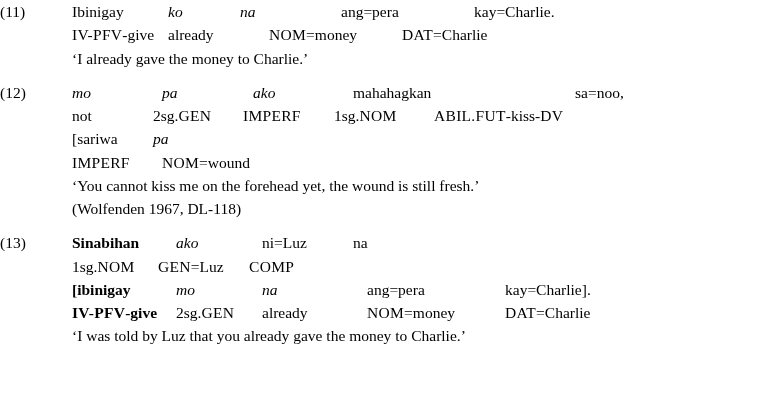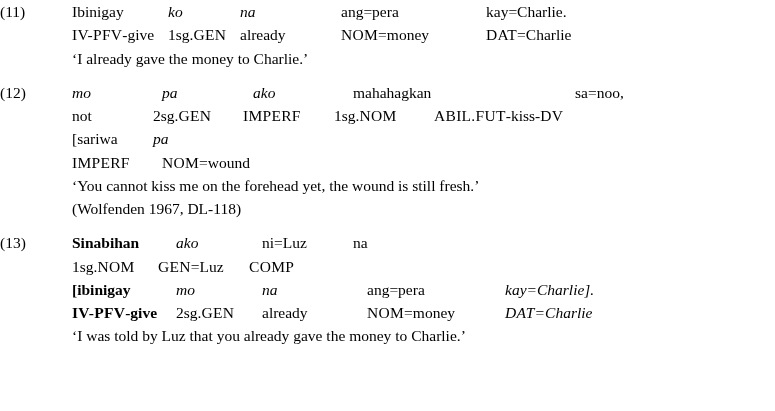--- a/index.html
+++ b/index.html
@@ -54,41 +54,41 @@
     white-space: nowrap;
   }
   .src {
     line-height: 1.5;
   }
   
   .e11 .c0 { width: 96px; flex: 0 0 96px; }
   .e11 .c1 { width: 72px; flex: 0 0 72px; }
   .e11 .c2 { width: 101px; flex: 0 0 101px; }
   .e11 .c3 { width: 133px; flex: 0 0 133px; }
-  .e11 .c4 { width: auto;  flex: 0 0 auto; margin-left: 12px; }
+  .e11 .c4 { width: auto;  flex: 0 0 auto; }
   
   .e12 .c0 { width: 81px;  flex: 0 0 81px; }
   .e12 .c1 { width: 90px;  flex: 0 0 90px; }
   .e12 .c2 { width: 91px;  flex: 0 0 91px; }
   .e12 .c3 { width: 100px; flex: 0 0 100px; }
   .e12 .c4 { width: 190px; flex: 0 0 190px; }
   .e12 .c5 { width: auto;  flex: 0 0 auto; margin-left: 32px; }
   .e12b .c0 { width: 81px; flex: 0 0 81px; }
   .e12b .c1 { width: 90px; flex: 0 0 90px; }
   .e12b .c2 { width: auto; flex: 0 0 auto; }
   
   .e13 .c0 { width: 104px; flex: 0 0 104px; font-weight: bold; }
   .e13 .c1 { width: 86px;  flex: 0 0 86px; }
   .e13 .c2 { width: 91px;  flex: 0 0 91px; }
   .e13 .c3 { width: auto;  flex: 0 0 auto; }
   .e13b .c0 { width: 104px; flex: 0 0 104px; }
   .e13b .c1 { width: 86px;  flex: 0 0 86px; }
   .e13b .c2 { width: 105px; flex: 0 0 105px; }
   .e13b .c3 { width: 138px; flex: 0 0 138px; }
-  .e13b .c4 { width: auto;  flex: 0 0 auto; font-style: italic; }
+  .e13b .c4 { width: auto;  flex: 0 0 auto; }
   .gap-11 { height: 11px; }
   .gap-12 { height: 11px; }
 </style>
 </head>
 <body>
 
 <div class="page">
 
   <div class="example e11">
     <div class="ex-num">(11)</div>
@@ -97,21 +97,20 @@
       <div class="igt-line">
         <span class="cell c0">Ibinigay</span>
         <span class="cell c1 italic">ko</span>
         <span class="cell c2 italic">na</span>
         <span class="cell c3">ang=pera</span>
         <span class="cell c4">kay=Charlie.</span>
       </div>
 
       <div class="igt-line">
         <span class="cell c0"><span class="sc">IV-PFV</span><span>-give</span></span>
-        <span class="cell c1"><span>1sg</span><span>.</span><span class="sc">GEN</span></span>
         <span class="cell c2">already</span>
         <span class="cell c3"><span class="sc">NOM</span><span>=money</span></span>
         <span class="cell c4"><span class="sc">DAT</span><span>=Charlie</span></span>
       </div>
 
       <div class="free">‘I already gave the money to Charlie.’</div>
     </div>
   </div>
 
   <div class="gap-11"></div>

